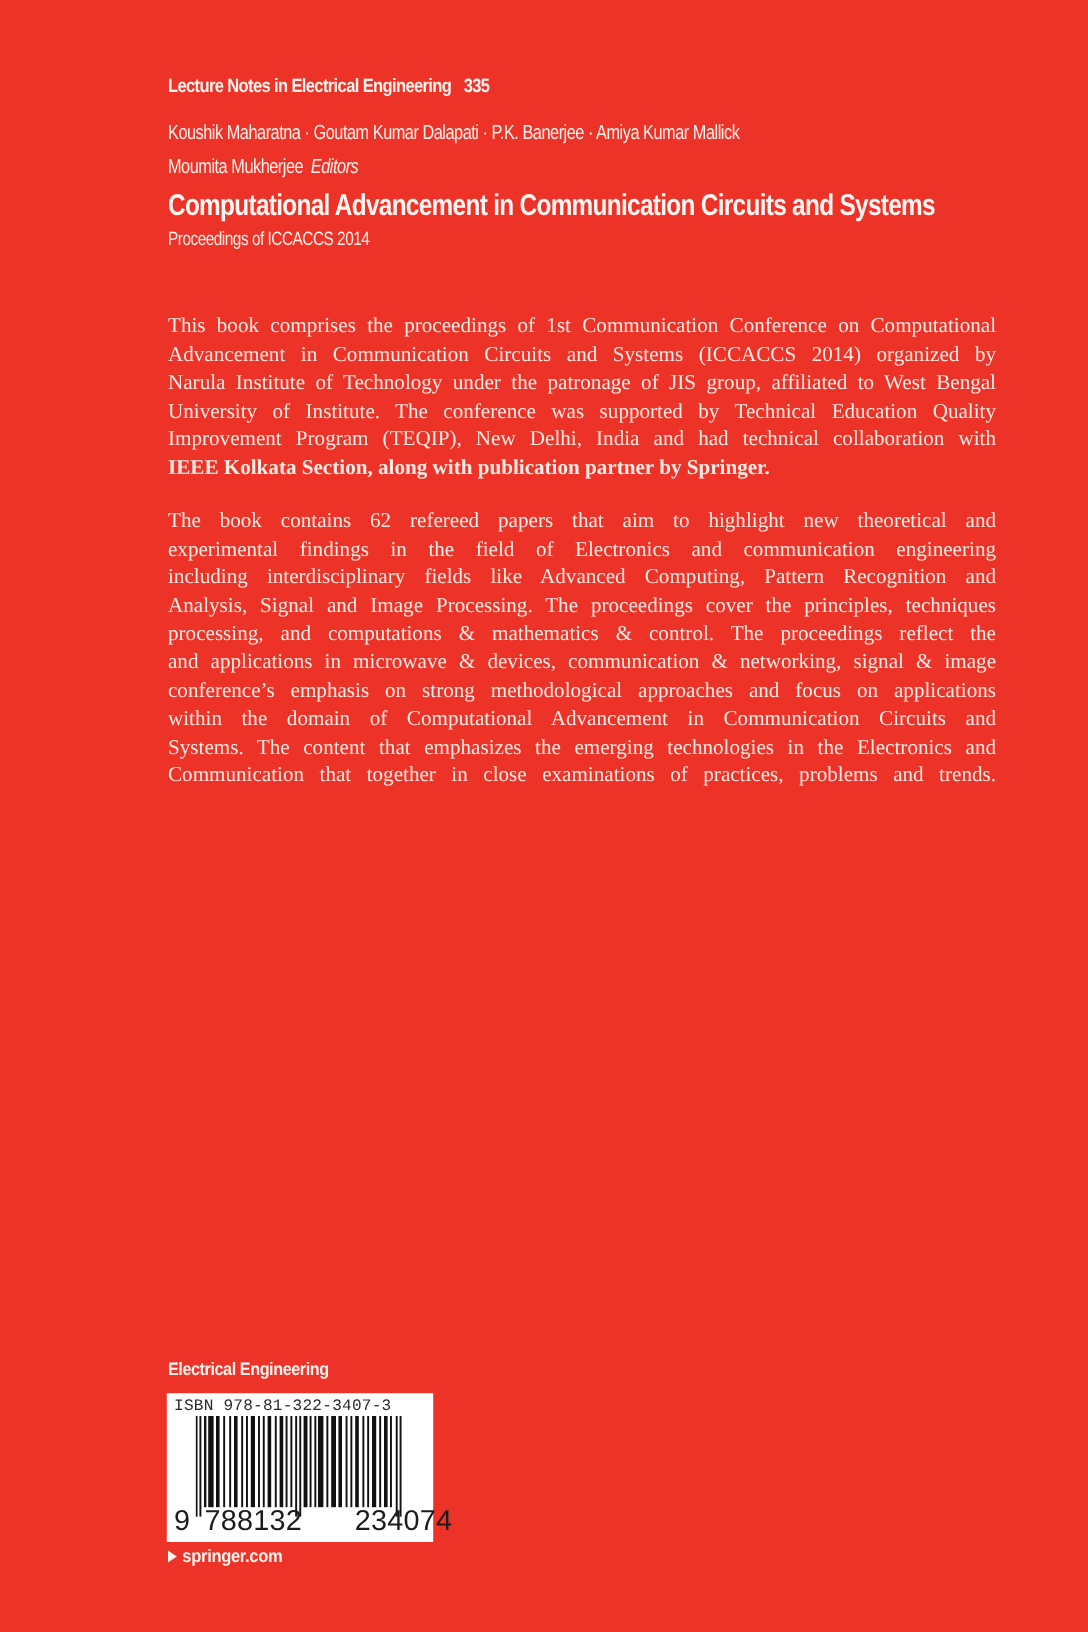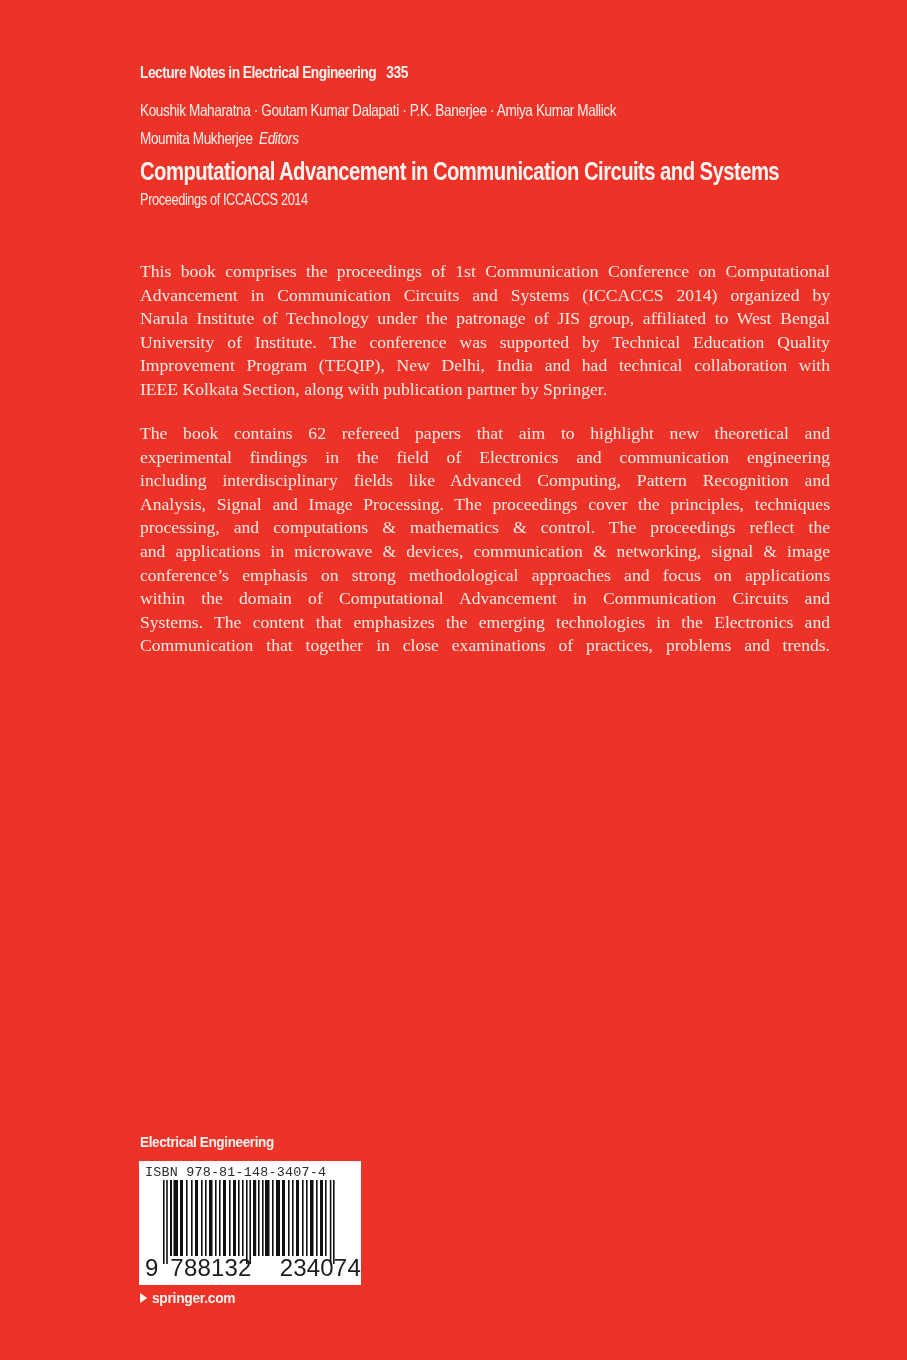--- a/index.html
+++ b/index.html
@@ -79,20 +79,21 @@
     }
     .blurb .line {
       display: block;
       white-space: nowrap;
       text-align: justify;
       text-align-last: justify;
       width: 690px;
     }
     .blurb .line.last {
       text-align-last: left;
+      font-weight: bold;
     }
     .p1 { top: 260px; }
     .p2 { top: 422px; }
 
     .subject {
       left: 140px;
       top: 1133px;
       font-size: 15px;
       font-weight: bold;
       letter-spacing: -0.4px;
@@ -131,21 +132,21 @@
       position: absolute;
       left: 6px;
       top: 94px;
       font-family: "Liberation Sans", "DejaVu Sans", sans-serif;
       font-size: 24px;
       color: #1C1C1C;
       white-space: nowrap;
       line-height: 26px;
     }
     .ean-digits .first { margin-right: 12px; }
-    .ean-digits .g1 { margin-right: 4px; letter-spacing: 0.2px; }
+    .ean-digits .g1 { margin-right: 20px; letter-spacing: 0.2px; }
     .ean-digits .g2 { letter-spacing: 0.2px; margin-left: 24px; }
 
     .springer {
       left: 140px;
       top: 1289px;
       font-size: 15px;
       font-weight: bold;
       letter-spacing: -0.3px;
       white-space: nowrap;
       color: #FFF3EF;
@@ -196,21 +197,21 @@
   <span class="line">and applications in microwave &amp; devices, communication &amp; networking, signal &amp; image</span>
   <span class="line">conference’s emphasis on strong methodological approaches and focus on applications</span>
   <span class="line">within the domain of Computational Advancement in Communication Circuits and</span>
   <span class="line">Systems. The content that emphasizes the emerging technologies in the Electronics and</span>
   <span class="line">Communication that together in close examinations of practices, problems and trends.</span>
 </div>
 
 <div class="abs sans subject">Electrical Engineering</div>
 
 <div class="abs barcode-box">
-  <div class="isbn-text">ISBN 978-81-148-3407-4</div>
+  <div class="isbn-text">ISBN 978-81-322-3407-3</div>
   <svg class="bars" viewBox="0 0 172 84" preserveAspectRatio="none">
     <g fill="#111">
 
       <rect x="0" y="0" width="1.6" height="84"></rect>
       <rect x="3.2" y="0" width="1.6" height="84"></rect>
 
       <rect x="7" y="0" width="2" height="76"></rect>
       <rect x="10.5" y="0" width="4.5" height="76"></rect>
       <rect x="17" y="0" width="3" height="76"></rect>
       <rect x="23" y="0" width="1.6" height="76"></rect>

